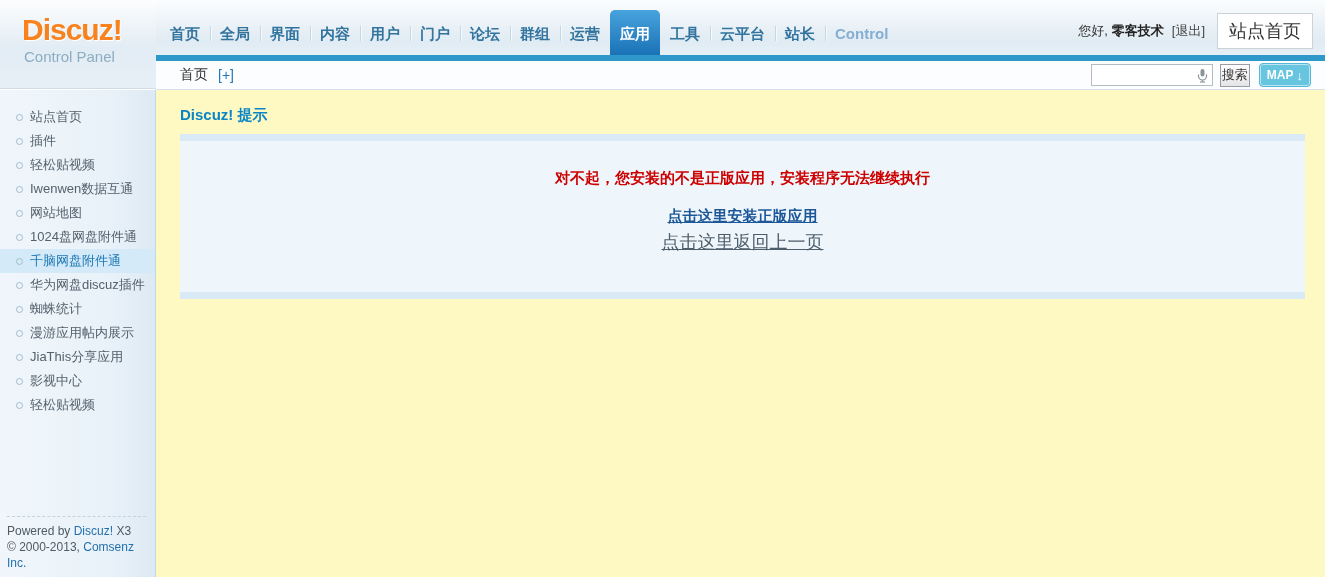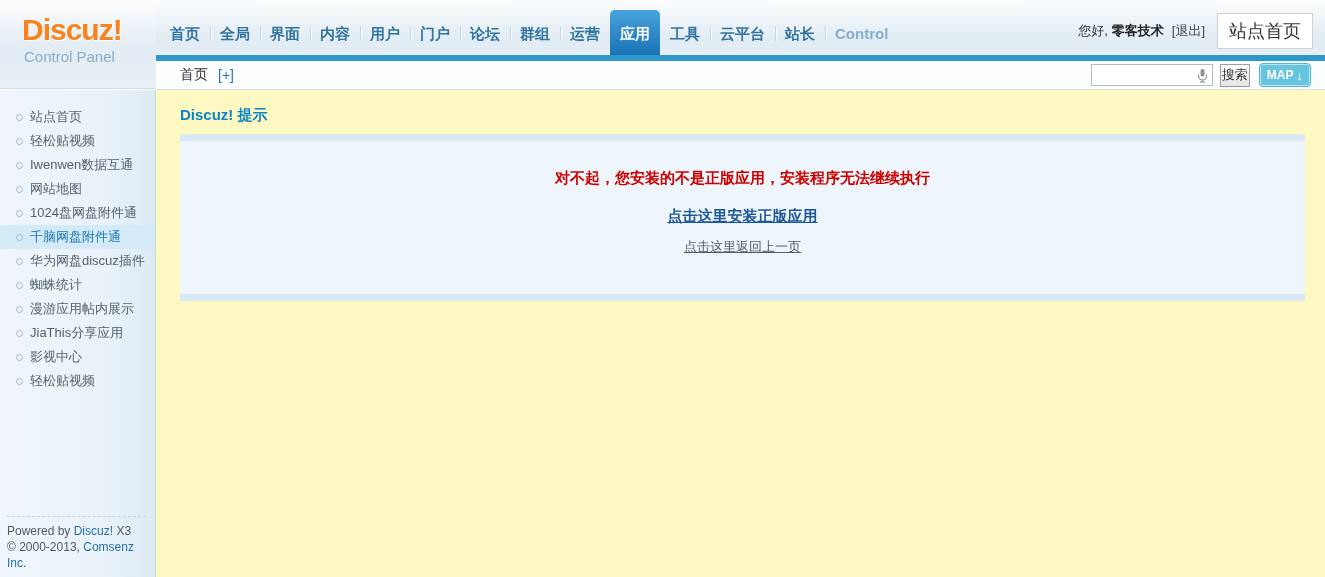--- a/index.html
+++ b/index.html
@@ -121,21 +121,21 @@
   .main-title { margin:16px 0 0 24px; font-size:15px; font-weight:bold; color:#0a85c5; }
   .notice-box { position:absolute; left:24px; top:44px; width:1125px; }
   .edge-strip { height:7px; background:#d9e9f6; }
   .notice-body { background:#eef6fb; text-align:center; padding:28px 0 38px; }
   .error-text { font-size:15px; font-weight:bold; color:#cc0000; }
   .install-link {
     display:inline-block; margin-top:19px; font-size:15px; font-weight:bold;
     color:#1c5799; text-decoration:underline;
   }
   .back-link {
-    display:block; margin-top:12px; font-size:13px;
+    display:block; margin-top:4px; font-size:18px;
     color:#4e5d6b; text-decoration:underline;
   }
 </style>
 </head>
 <body>
 
 <div class="logo-panel">
   <div class="logo">Discuz!</div>
   <div class="logo-sub">Control Panel</div>
 </div>
@@ -186,20 +186,21 @@
     <a class="map-btn">
         <span>MAP</span>
         <span class="map-arrow">↓</span>
       </a>
   </div>
 </div>
 
 <div class="sidebar">
   <div class="side-menu">
     <div class="side-item">站点首页</div>
+    <div class="side-item">插件</div>
     <div class="side-item">轻松贴视频</div>
     <div class="side-item">Iwenwen数据互通</div>
     <div class="side-item">网站地图</div>
     <div class="side-item">1024盘网盘附件通</div>
     <div class="side-item active">千脑网盘附件通</div>
     <div class="side-item">华为网盘discuz插件</div>
     <div class="side-item">蜘蛛统计</div>
     <div class="side-item">漫游应用帖内展示</div>
     <div class="side-item">JiaThis分享应用</div>
     <div class="side-item">影视中心</div>

